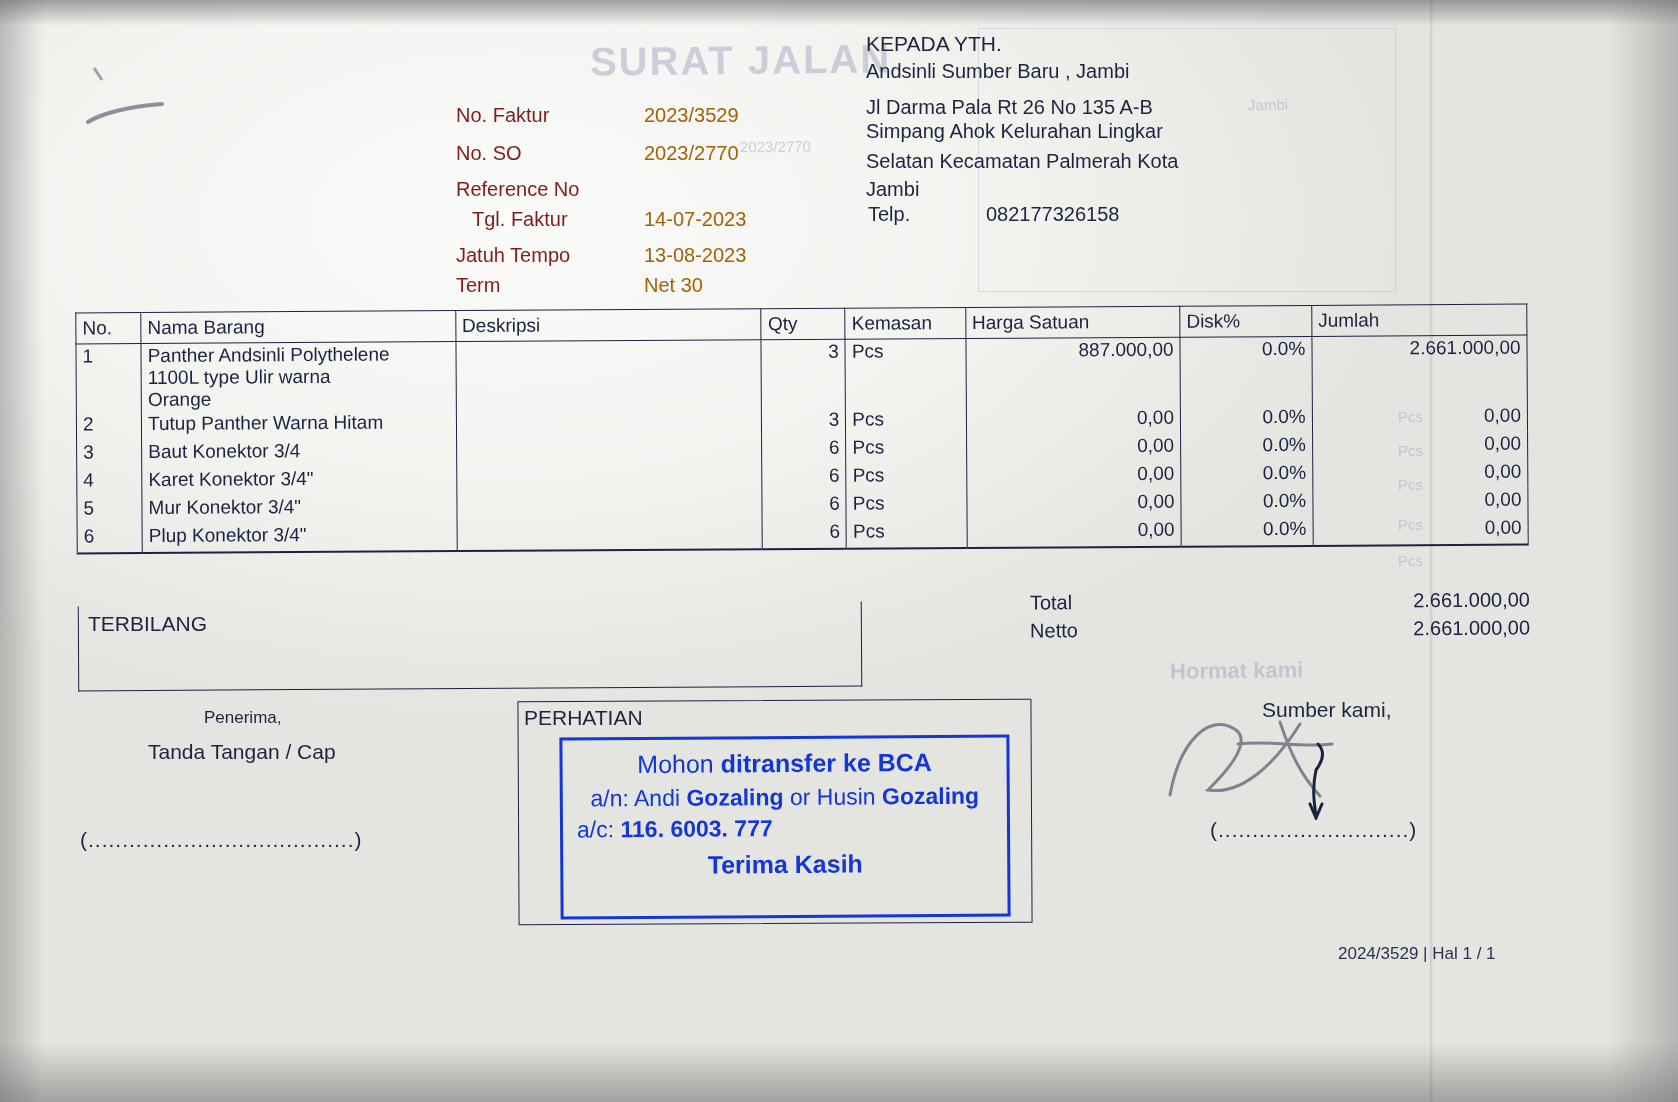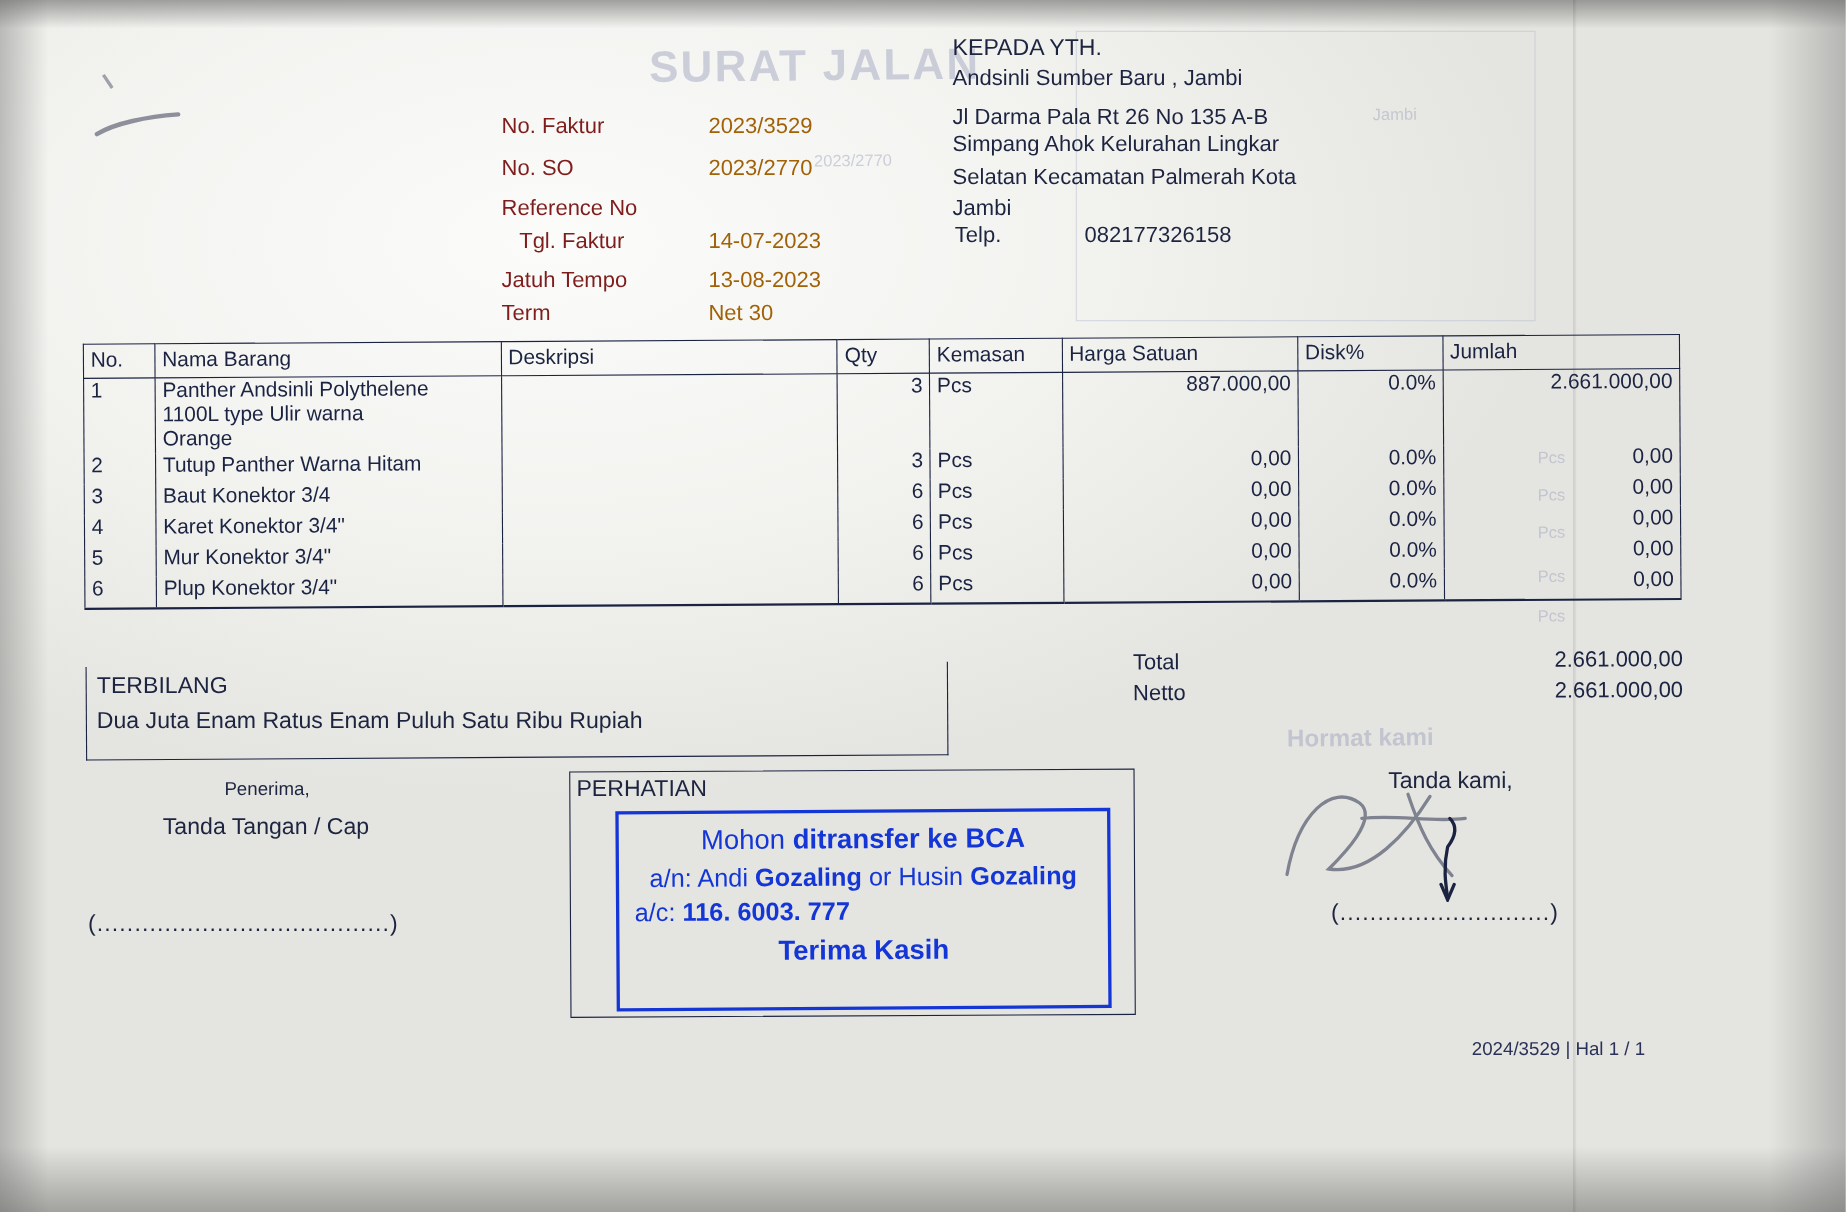--- a/index.html
+++ b/index.html
@@ -338,27 +338,26 @@
         <span class="val">2.661.000,00</span>
       </div>
       <div class="row">
         <span class="lbl">Netto</span>
         <span class="val">2.661.000,00</span>
       </div>
     </div>
 
     <div class="terbilang-box"></div>
     <div class="terbilang-label">TERBILANG</div>
-    <div class="terbilang-value">Dua Juta Enam Ratus Enam Puluh Satu Ribu Rupiah</div>
 
     <div class="penerima">Penerima,</div>
     <div class="penerima2">Tanda Tangan / Cap</div>
     <div class="dots-left">(.......................................)</div>
 
-    <div class="hormat">Tanda kami,</div>
+    <div class="hormat">Sumber kami,</div>
     <div class="dots-right">(............................)</div>
 
     <svg class="sig" viewBox="0 0 230 130">
       <path d="M20 95 C 30 40, 60 12, 86 30 C 104 44, 70 78, 58 90 C 96 96, 130 56, 150 24" stroke="#2e3550" stroke-width="3" fill="none" stroke-linecap="round"></path>
       <path d="M88 44 C 120 40, 150 48, 182 44" stroke="#2e3550" stroke-width="3" fill="none" stroke-linecap="round"></path>
       <path d="M130 22 C 140 52, 150 74, 170 96" stroke="#2e3550" stroke-width="3" fill="none" stroke-linecap="round"></path>
     </svg>
     <svg class="pen" viewBox="0 0 40 80">
       <path d="M18 4 C 26 12, 22 22, 16 30 C 12 48, 14 62, 16 76" stroke="#1b2342" stroke-width="3" fill="none" stroke-linecap="round"></path>
       <path d="M10 64 L 16 78 L 22 64" stroke="#1b2342" stroke-width="3" fill="none" stroke-linecap="round"></path>

